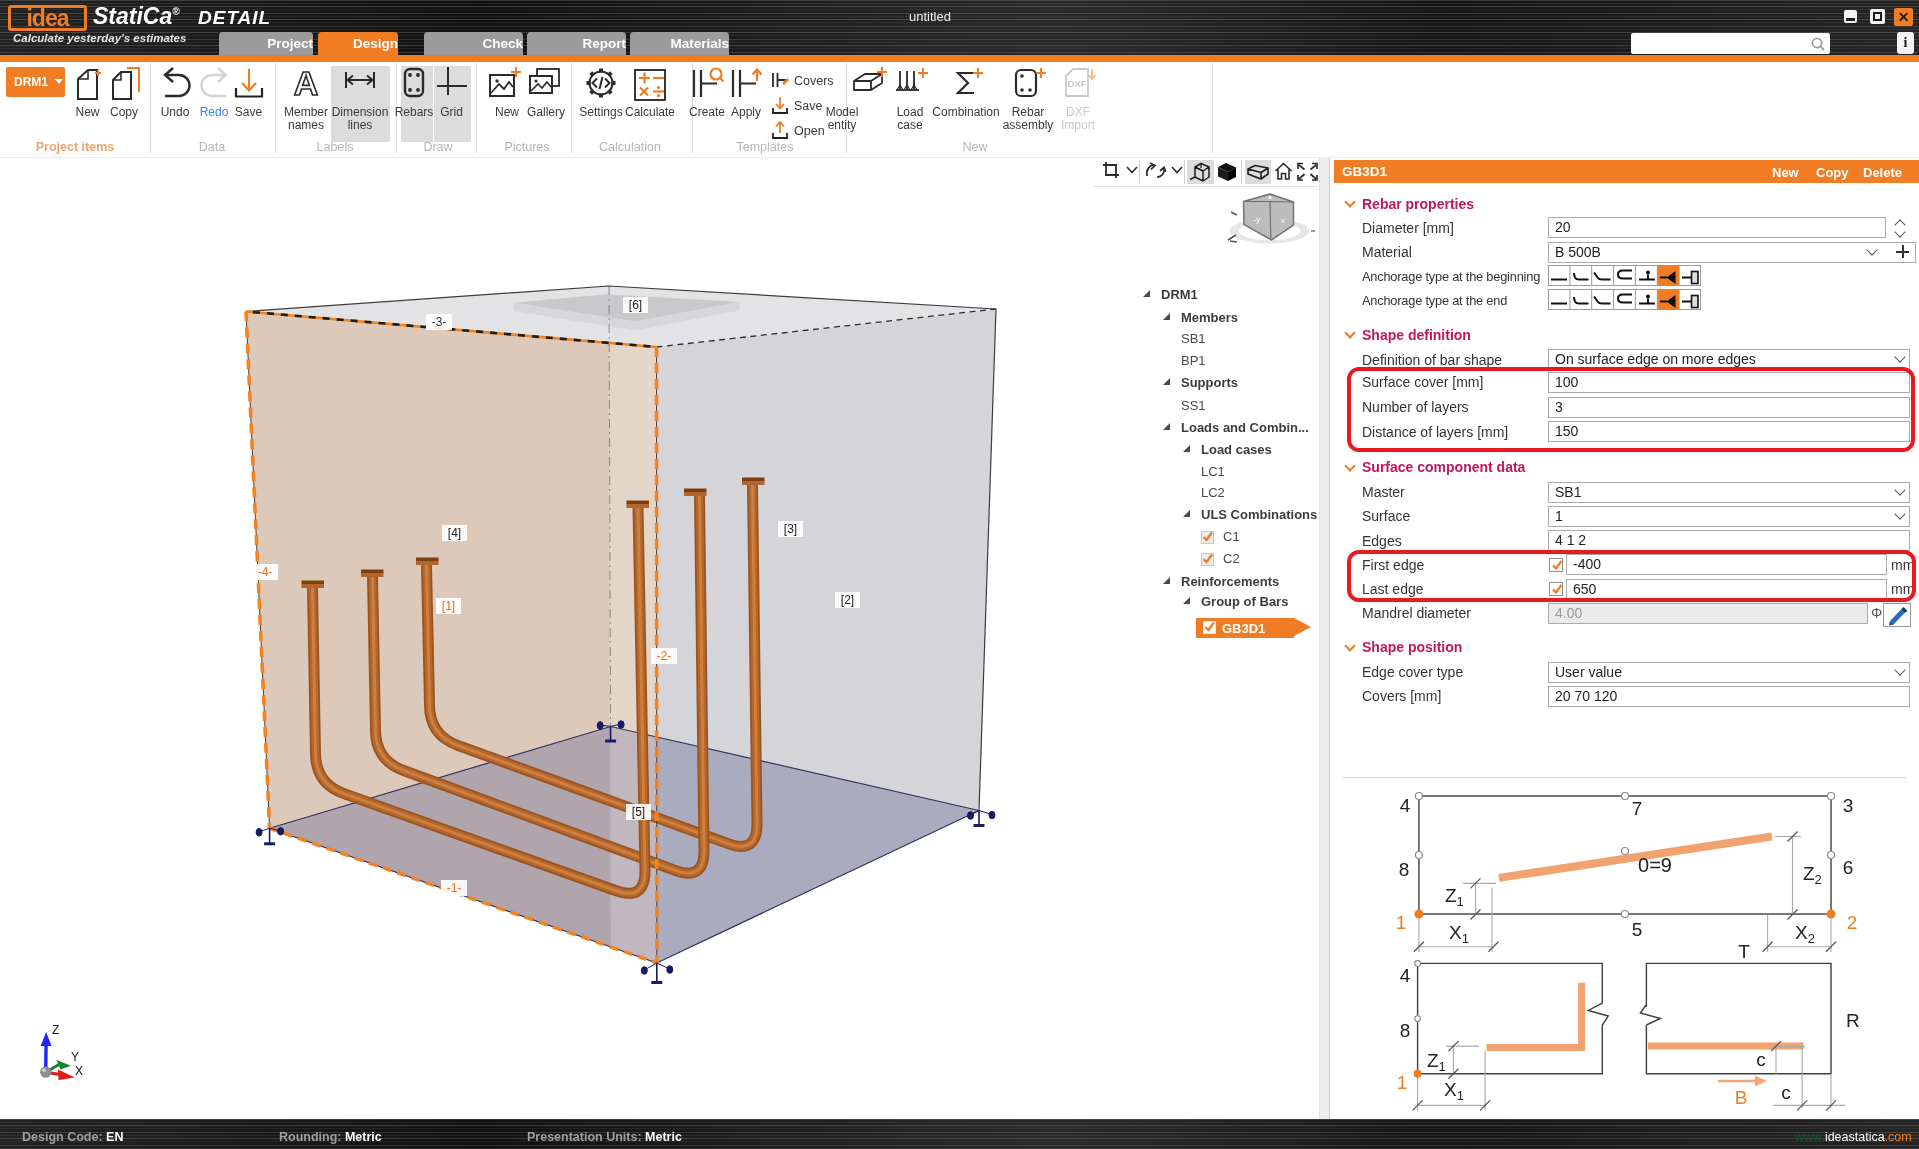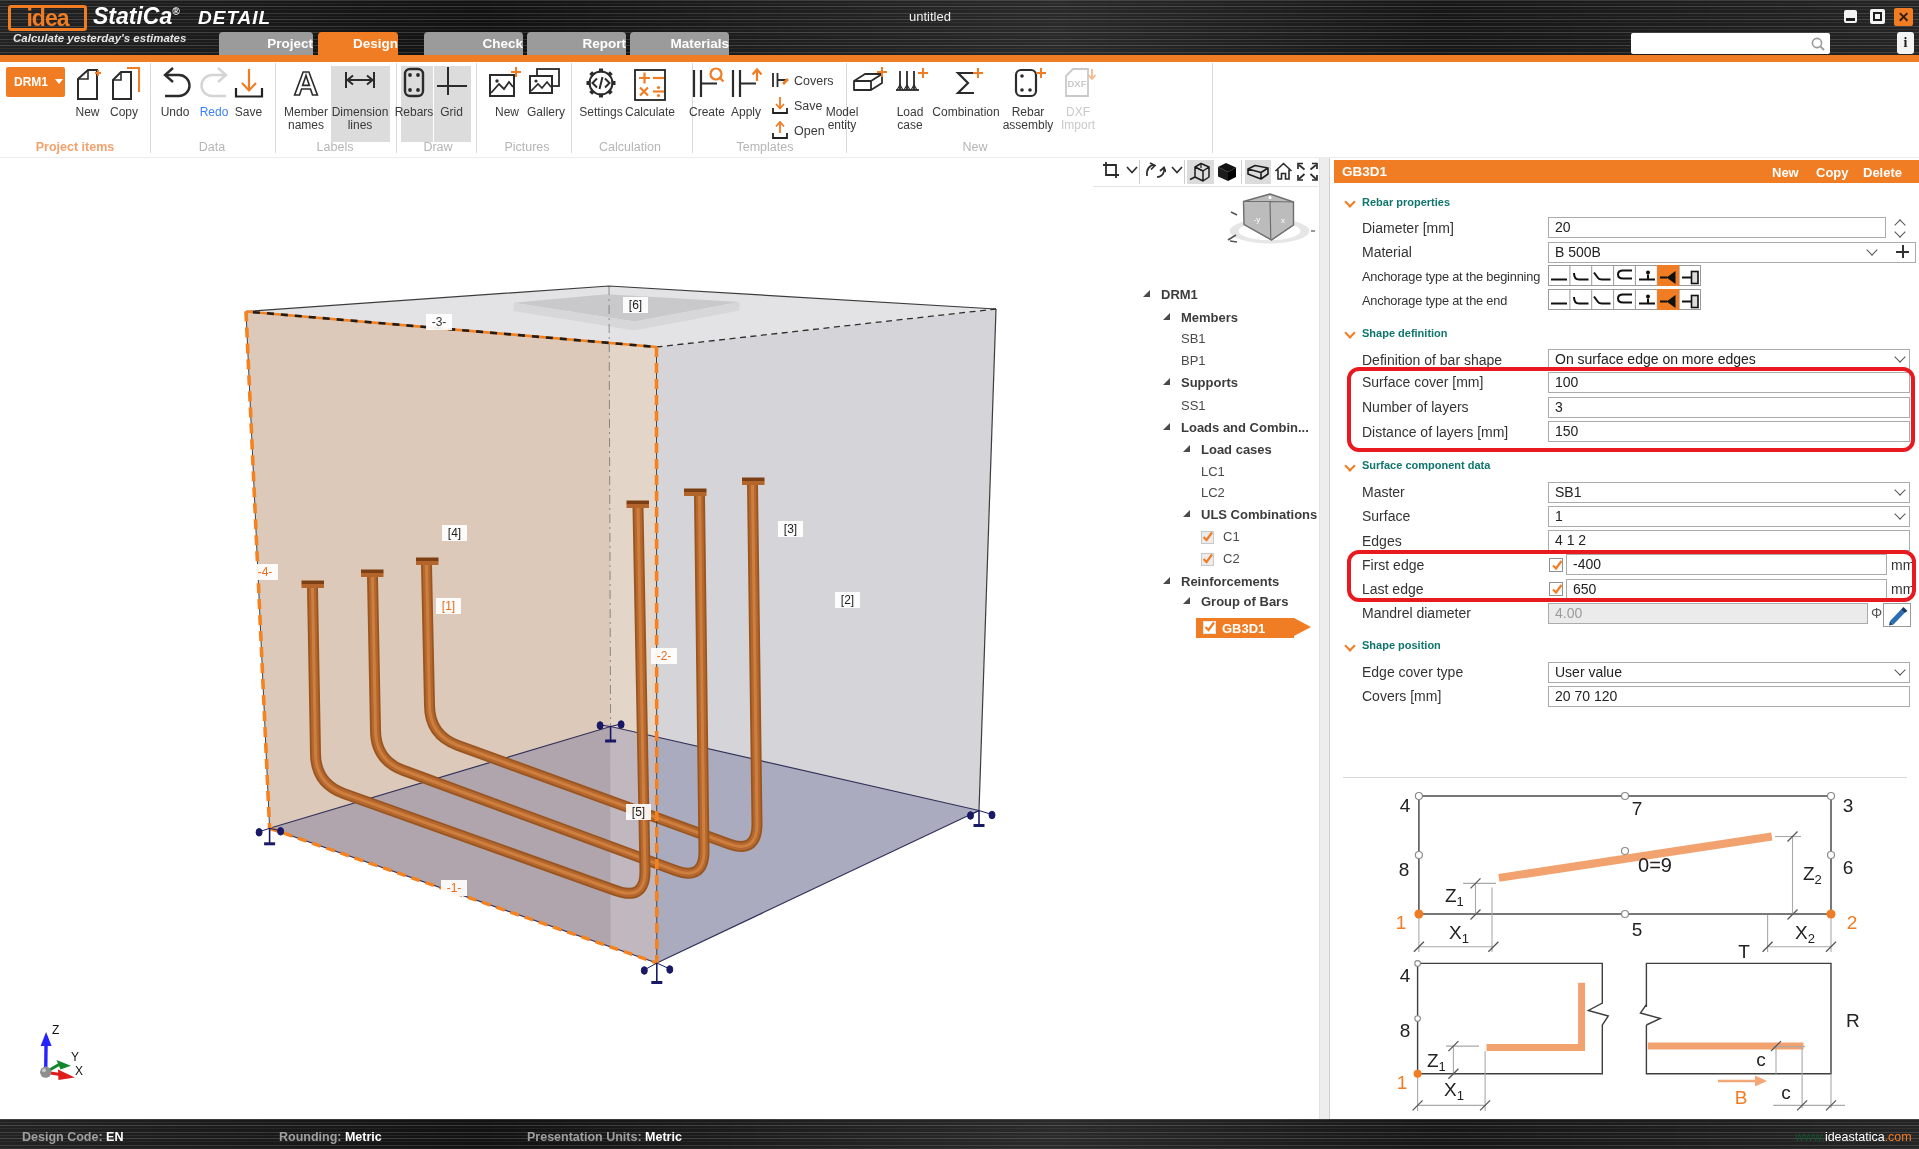--- a/index.html
+++ b/index.html
@@ -12,21 +12,21 @@
 .tab{position:absolute;top:32px;height:23px;border-radius:4px 4px 0 0;background:#9b9b9b;color:#fff;font-weight:bold;font-size:13.5px;text-align:right;line-height:24px}
 .tab.on{background:#f07c24}
 .ribbonlabel{position:absolute;font-size:12px;color:#3a3a3a;text-align:center;line-height:13px;white-space:nowrap}
 .gcap{position:absolute;top:140px;font-size:12.5px;color:#b5b5b5;text-align:center;white-space:nowrap}
 .gsep{position:absolute;top:63px;width:1px;height:90px;background:#d9d9d9}
 .togglebg{position:absolute;top:66px;background:#dcdcdc}
 .tree-b{position:absolute;font-size:13px;font-weight:bold;color:#3c3c3c;white-space:nowrap}
 .tree-n{position:absolute;font-size:13px;color:#4a4a4a;white-space:nowrap}
 .tri{position:absolute;width:0;height:0;border-left:7px solid transparent;border-bottom:7px solid #4a4a4a}
 .lbl{position:absolute;left:1362px;font-size:14px;color:#333;white-space:nowrap}
-.hdr{position:absolute;left:1362px;font-size:11px;font-weight:bold;color:#0f766e;white-space:nowrap}
+.hdr{position:absolute;left:1362px;font-size:14px;font-weight:bold;color:#be185d;white-space:nowrap}
 .hchev{position:absolute;left:1346px;width:8px;height:8px;border-right:2px solid #f07c24;border-bottom:2px solid #f07c24;transform:rotate(45deg)}
 .inp{position:absolute;left:1548px;height:21px;border:1px solid #ababab;background:#fff;font-size:14px;color:#222;line-height:19px;padding-left:6px;white-space:nowrap}
 .cv{position:absolute;width:8px;height:8px;border-right:1.6px solid #555;border-bottom:1.6px solid #555;transform:rotate(45deg)}
 .ckb{position:absolute;width:14px;height:14px;border:1px solid #919191;background:#fff}
 .mm{position:absolute;left:1891px;font-size:14px;color:#333}
 .redbox{position:absolute;border:4px solid #e8191f;border-radius:12px}
 </style>
 </head>
 <body>
 <div id="app">

